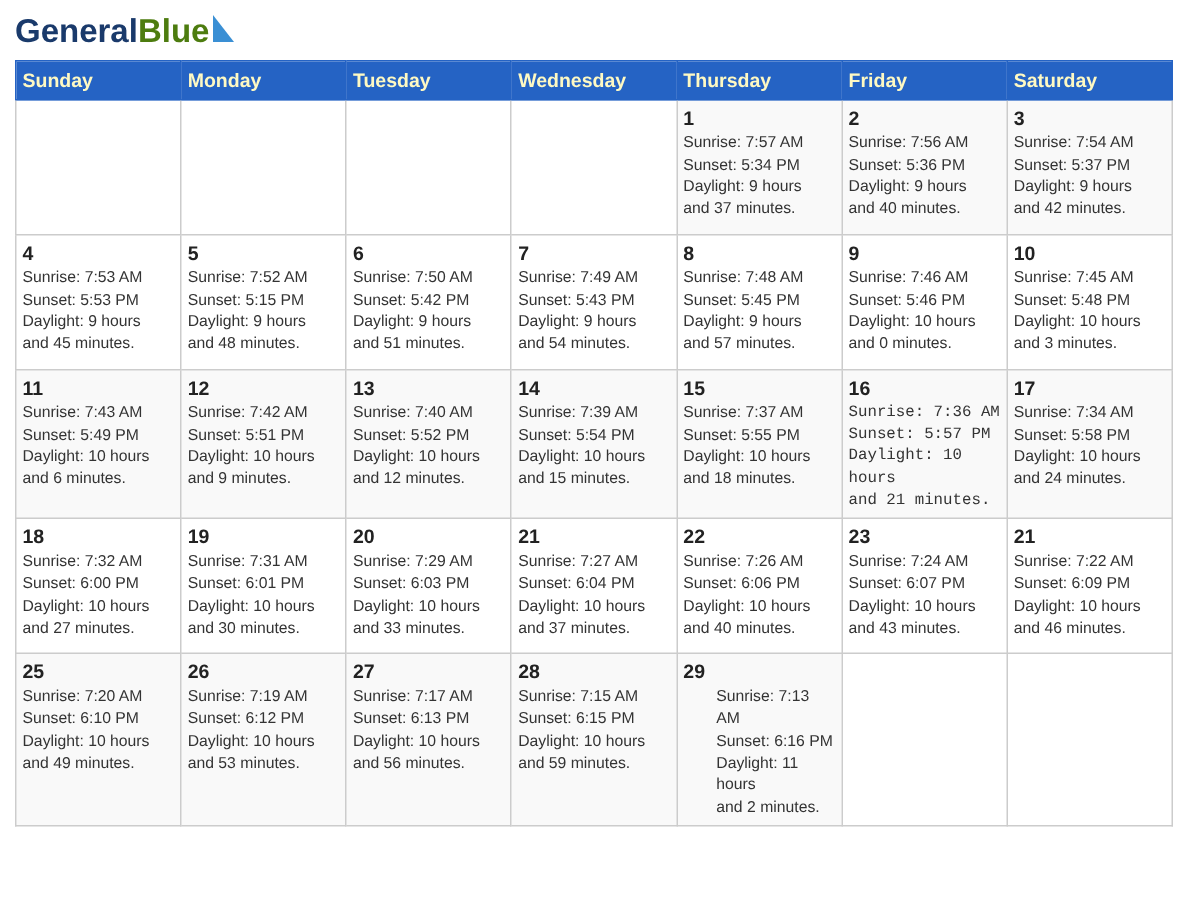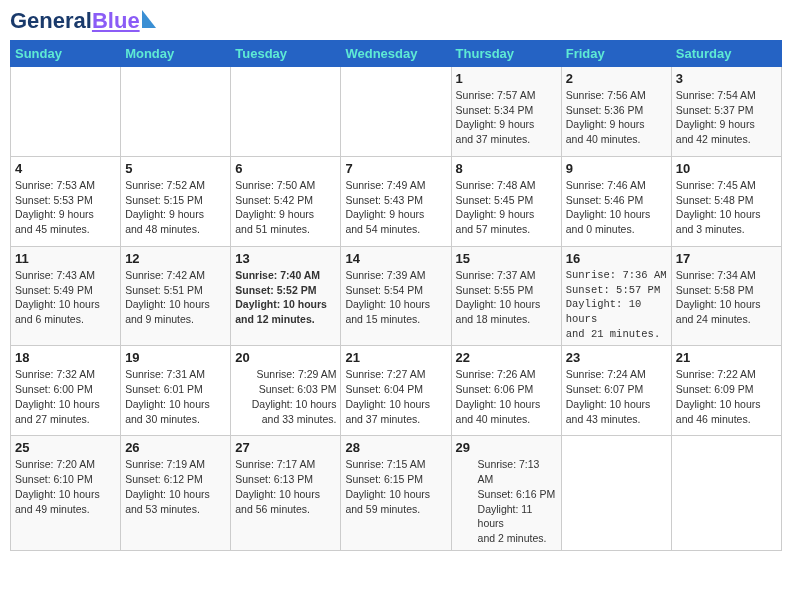--- a/index.html
+++ b/index.html
@@ -21,22 +21,21 @@
       flex-direction: column;
       align-items: flex-start;
     }
     .logo-text {
       font-size: 22px;
       font-weight: bold;
       color: #1a3a6b;
       line-height: 1;
     }
     .logo-text span {
-      color: #8b5cf6;
-      text-decoration: underline;
+      color: #4d7c0f;
     }
     .title-area {
       text-align: right;
     }
     .month-title {
       font-size: 36px;
       font-weight: bold;
       color: #222;
       line-height: 1.1;
     }
@@ -44,21 +43,21 @@
       font-size: 16px;
       color: #444;
     }
     table {
       width: 100%;
       border-collapse: collapse;
       table-layout: fixed;
     }
     thead th {
       background: #2563c4;
-      color: #5eead4;
+      color: #fef9c3;
       font-size: 13px;
       font-weight: bold;
       padding: 5px 4px;
       text-align: left;
       border: 1px solid #2563c4;
     }
     tbody td {
       vertical-align: top;
       border: 1px solid #ccc;
       padding: 4px 4px;
@@ -201,21 +200,21 @@
         </td>
         <td>
           <div class="day-num">12</div>
           <div class="day-info" style="white-space: pre-line;">Sunrise: 7:42 AM
 Sunset: 5:51 PM
 Daylight: 10 hours
 and 9 minutes.</div>
         </td>
         <td>
           <div class="day-num">13</div>
-          <div class="day-info" style="white-space: pre-line; font-weight: bold;">Sunrise: 7:40 AM
+          <div class="day-info" style="white-space: pre-line;">Sunrise: 7:40 AM
 Sunset: 5:52 PM
 Daylight: 10 hours
 and 12 minutes.</div>
         </td>
         <td>
           <div class="day-num">14</div>
           <div class="day-info" style="white-space: pre-line;">Sunrise: 7:39 AM
 Sunset: 5:54 PM
 Daylight: 10 hours
 and 15 minutes.</div>
@@ -252,21 +251,21 @@
         </td>
         <td>
           <div class="day-num">19</div>
           <div class="day-info" style="white-space: pre-line;">Sunrise: 7:31 AM
 Sunset: 6:01 PM
 Daylight: 10 hours
 and 30 minutes.</div>
         </td>
         <td>
           <div class="day-num">20</div>
-          <div class="day-info" style="white-space: pre-line; text-align: right;">Sunrise: 7:29 AM
+          <div class="day-info" style="white-space: pre-line;">Sunrise: 7:29 AM
 Sunset: 6:03 PM
 Daylight: 10 hours
 and 33 minutes.</div>
         </td>
         <td>
           <div class="day-num">21</div>
           <div class="day-info" style="white-space: pre-line;">Sunrise: 7:27 AM
 Sunset: 6:04 PM
 Daylight: 10 hours
 and 37 minutes.</div>

